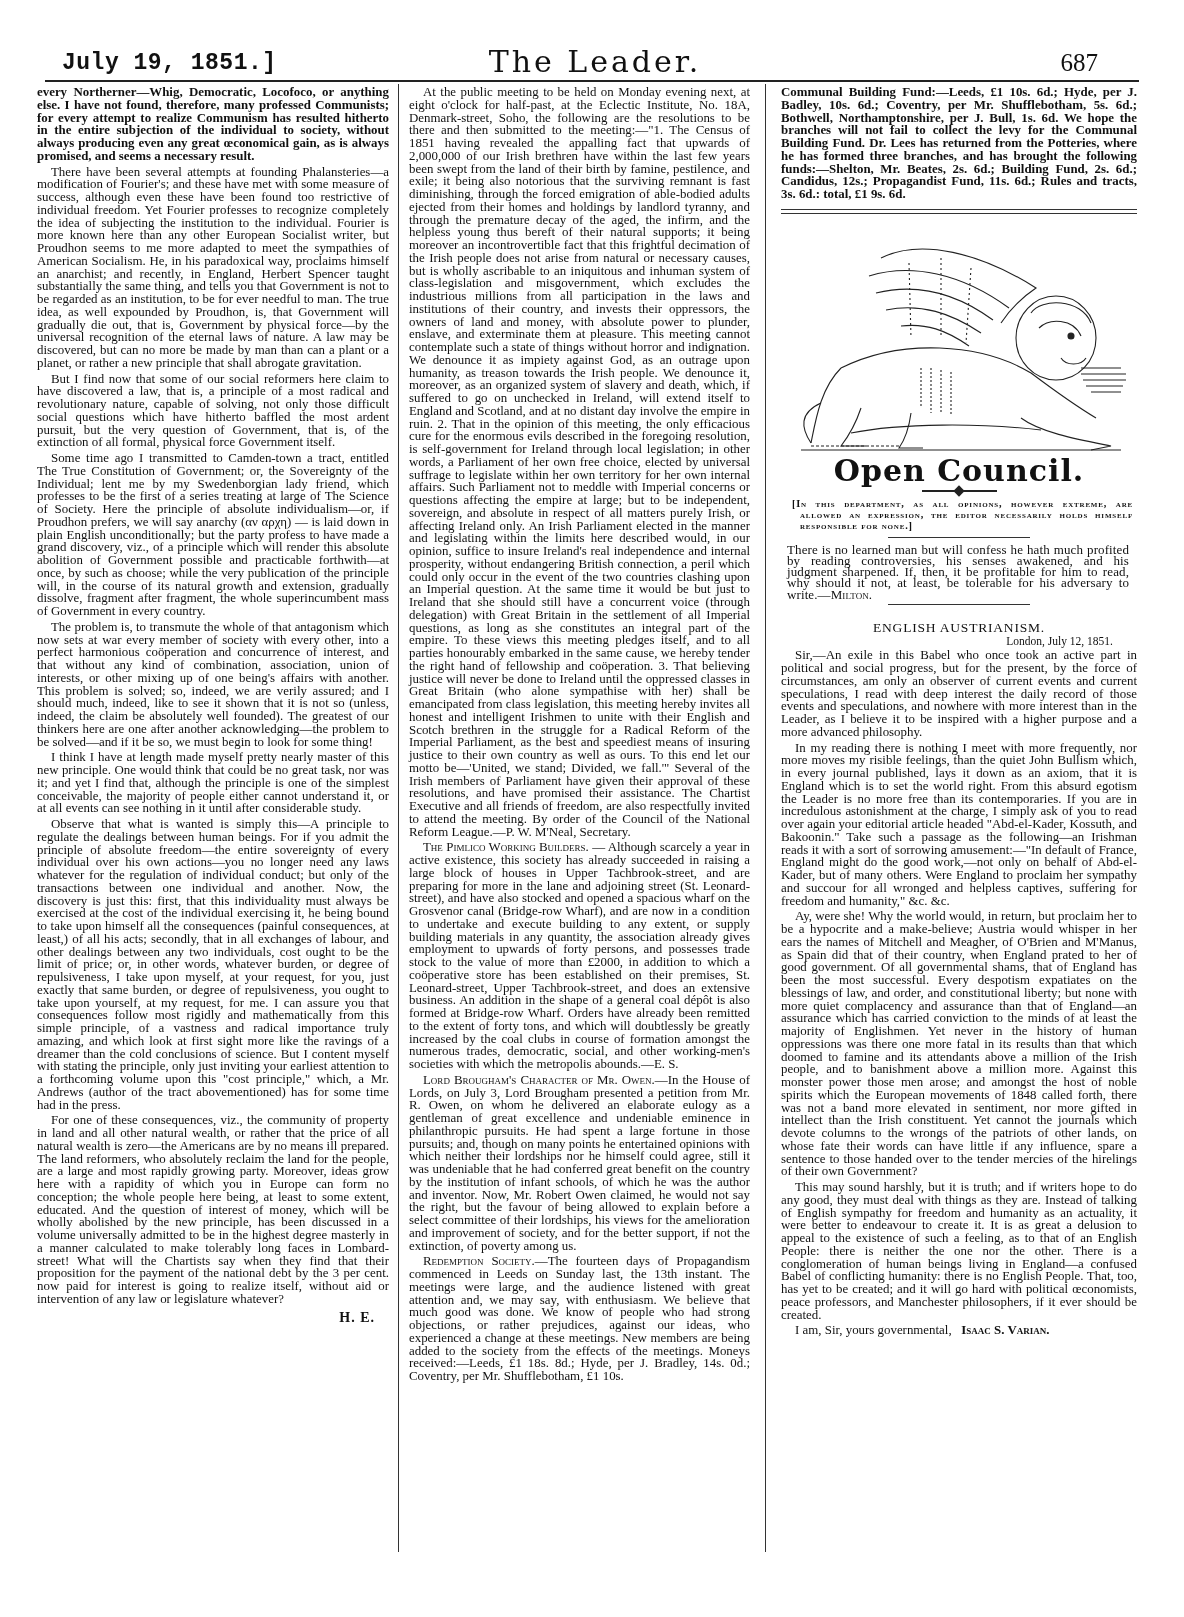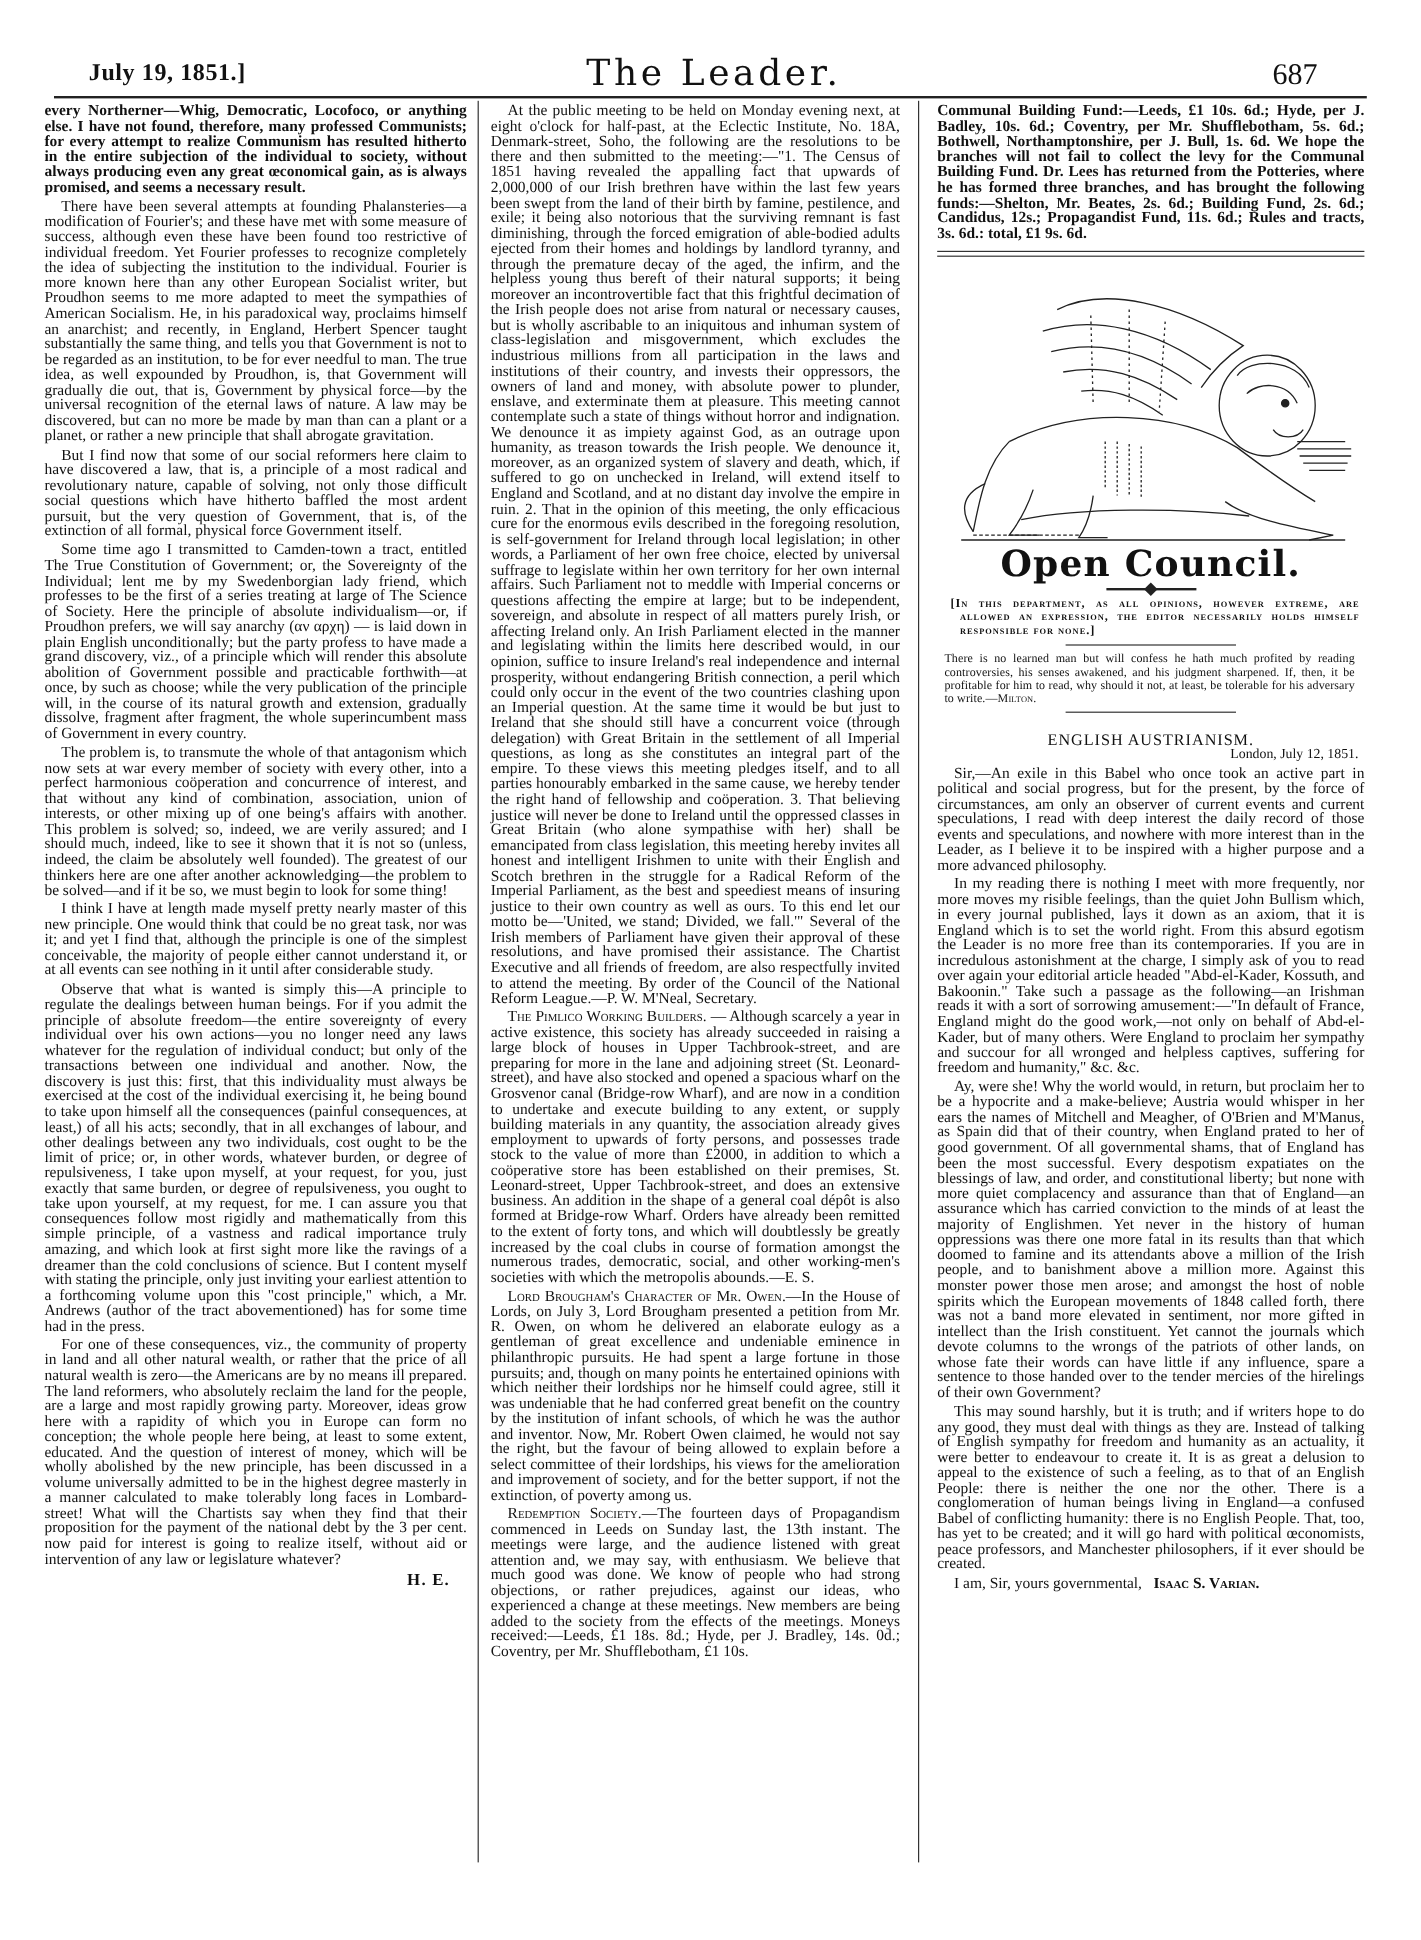--- a/index.html
+++ b/index.html
@@ -1,41 +1,41 @@
 <!DOCTYPE html>
 <html><head>
 <meta charset="utf-8">
 <style>
   html, body { margin: 0; padding: 0; background: #ffffff; }
   body { width: 1184px; height: 1617px; position: relative; overflow: hidden; color: #111; font-family: "DejaVu Serif", "Liberation Serif", serif; }
   .page { position: absolute; left: 0; top: 0; width: 1184px; height: 1617px; }
   .masthead { position: absolute; top: 44px; left: 60px; width: 1070px; height: 34px; }
-  .date { position: absolute; left: 14px; top: 6px; font-family: Liberation Serif, serif; font-weight: bold; font-size: 20px; letter-spacing: 0.5px; }
+  .date { position: absolute; left: 2px; top: 6px; font-family: Liberation Mono, monospace; font-weight: bold; font-size: 23px; letter-spacing: 0.5px; }
   .title { position: absolute; left: 0; right: 0; top: 0; text-align: center; font-family: "DejaVu Serif", serif; font-weight: normal; font-size: 30px; letter-spacing: 3px; }
   .pageno { position: absolute; right: 32px; top: 5px; font-family: "Liberation Serif", serif; font-weight: normal; font-size: 25px; }
   .rule-top { position: absolute; top: 80px; left: 45px; width: 1094px; height: 0; border-top: 2px solid #222; }
   .col { position: absolute; top: 86px; font-family: "Liberation Serif", serif; font-size: 12.9px; line-height: 12.75px; text-align: justify; hyphens: manual; }
   .col p { margin: 0 0 3px 0; text-indent: 14px; }
   .col p.noind { text-indent: 0; font-weight: bold; }
   .col1 { left: 37px; width: 352px; }
   .col2 { left: 409px; width: 341px; }
   .col3 { left: 781px; width: 356px; }
   .vline { position: absolute; top: 84px; width: 0; border-left: 1.5px solid #333; }
   .sc { font-variant: small-caps; }
   .sig { text-align: right; font-weight: bold; margin-top: 6px; padding-right: 14px; font-size: 14px; letter-spacing: 1px; }
   .drule { height: 3px; border-top: 1.5px solid #333; border-bottom: 1px solid #333; margin: 8px 0 4px 0; }
   .illus { width: 356px; height: 236px; position: relative; margin: 0 auto; }
   .council { text-align: center; font-family: "DejaVu Serif", serif; font-weight: bold; font-size: 30px; line-height: 34px; margin-top: 0px; letter-spacing: 1px; }
   .orn { width: 75px; margin: 2px auto 6px auto; height: 0; border-top: 2px solid #222; position: relative; }
   .orn::after { content: ""; position: absolute; left: 33px; top: -5px; width: 8px; height: 8px; background: #222; transform: rotate(45deg); }
   .notice { font-size: 10.3px; line-height: 11px; letter-spacing: 0.8px; font-weight: bold; text-align: justify; padding-left: 13px; text-indent: -8px; margin: 0 4px 6px 6px; }
   .hr-short { width: 142px; border-top: 1px solid #333; margin: 4px auto 6px auto; }
-  .quote { font-size: 10px; line-height: 11.2px; text-align: justify; margin: 0 8px 4px 6px; letter-spacing: 0.1px; }
+  .quote { font-size: 13px; line-height: 11.2px; text-align: justify; margin: 0 8px 4px 6px; letter-spacing: 0.1px; }
   .art-title { text-align: center; font-size: 13.5px; letter-spacing: 0.8px; margin-top: 17px; }
-  .art-date { text-align: right; font-size: 11.5px; margin-right: 5px; margin-bottom: 2px; }
+  .art-date { text-align: right; font-size: 11.5px; margin-right: 24px; margin-bottom: 2px; }
   .col3 .body p { text-indent: 14px; }
 </style>
 </head>
 <body>
 
 <div class="page">
 
   <div class="masthead">
     <div class="date">July 19, 1851.]</div>
     <div class="title">The Leader.</div>

